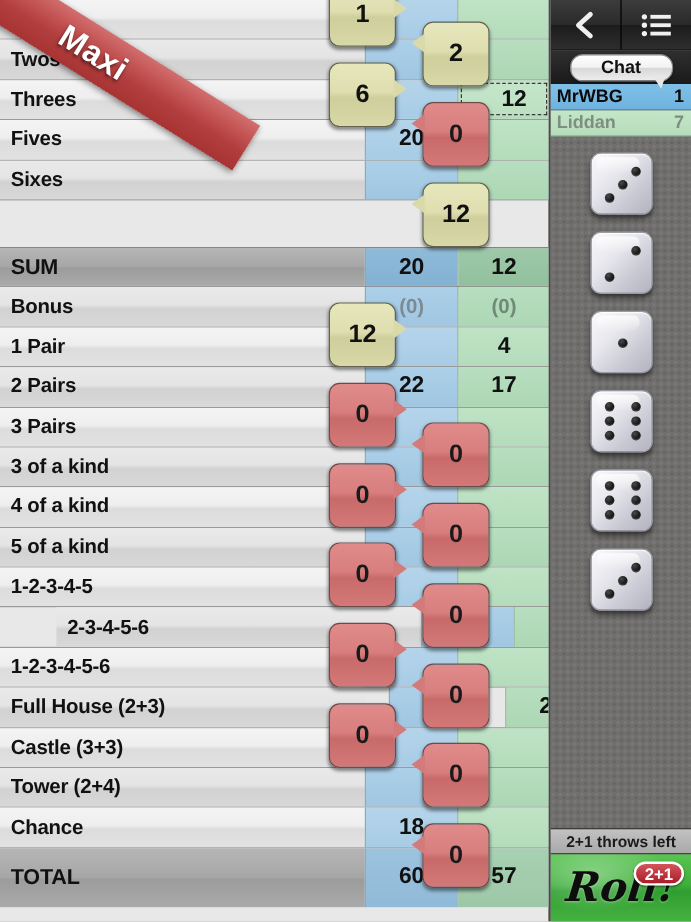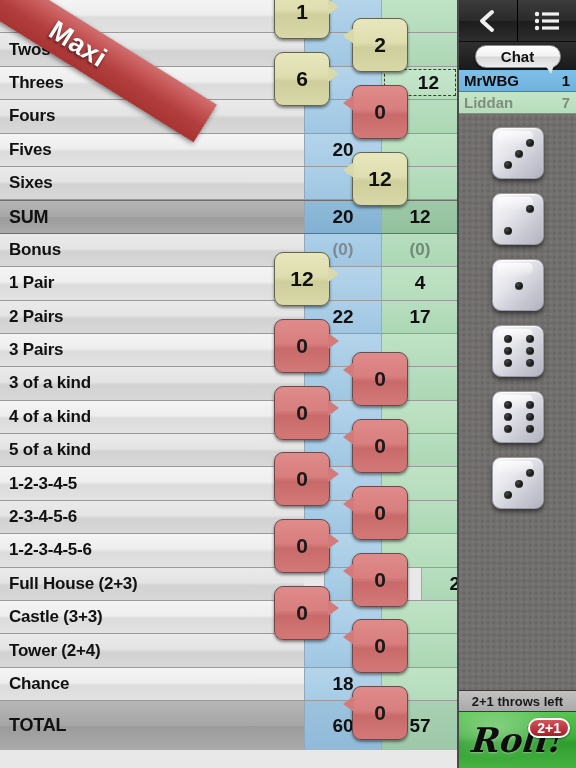--- a/index.html
+++ b/index.html
@@ -276,48 +276,39 @@
         </div>
         <div class="row" style="height: 33.3913px;">
           <div class="lbl">Threes</div>
           <div class="c1">
             <span class="cellval"></span>
           </div>
           <div class="c2">
             <span class="cellval sel">12</span>
           </div>
         </div>
-        <div class="row alt" style="height: 33.3913px;">
-          <div class="lbl">Fours</div>
-          <div class="c1">
-            <span class="cellval"></span>
-          </div>
-          <div class="c2">
-            <span class="cellval"></span>
-          </div>
-        </div>
         <div class="row" style="height: 33.3913px;">
           <div class="lbl">Fives</div>
           <div class="c1">
             <span class="cellval">20</span>
           </div>
           <div class="c2">
             <span class="cellval"></span>
           </div>
         </div>
         <div class="row alt" style="height: 33.3913px;">
           <div class="lbl">Sixes</div>
           <div class="c1">
             <span class="cellval"></span>
           </div>
           <div class="c2">
             <span class="cellval"></span>
           </div>
         </div>
-        <div class="row sum" style="height: 33.3913px;">
+        <div class="row sum" style="height: 33.3913px; margin-top: 39px;">
           <div class="lbl">SUM</div>
           <div class="c1">
             <span class="cellval">20</span>
           </div>
           <div class="c2">
             <span class="cellval">12</span>
           </div>
         </div>
         <div class="row alt" style="height: 33.3913px;">
           <div class="lbl">Bonus</div>
@@ -384,21 +375,21 @@
         </div>
         <div class="row" style="height: 33.3913px;">
           <div class="lbl">1-2-3-4-5</div>
           <div class="c1">
             <span class="cellval"></span>
           </div>
           <div class="c2">
             <span class="cellval"></span>
           </div>
         </div>
-        <div class="row alt" style="height: 33.3913px;">
+        <div class="row alt" style="height: 33.3913px; padding-left: 47px;">
           <div class="lbl">2-3-4-5-6</div>
           <div class="c1">
             <span class="cellval"></span>
           </div>
           <div class="c2">
             <span class="cellval"></span>
           </div>
         </div>
         <div class="row" style="height: 33.3913px;">
           <div class="lbl">1-2-3-4-5-6</div>

